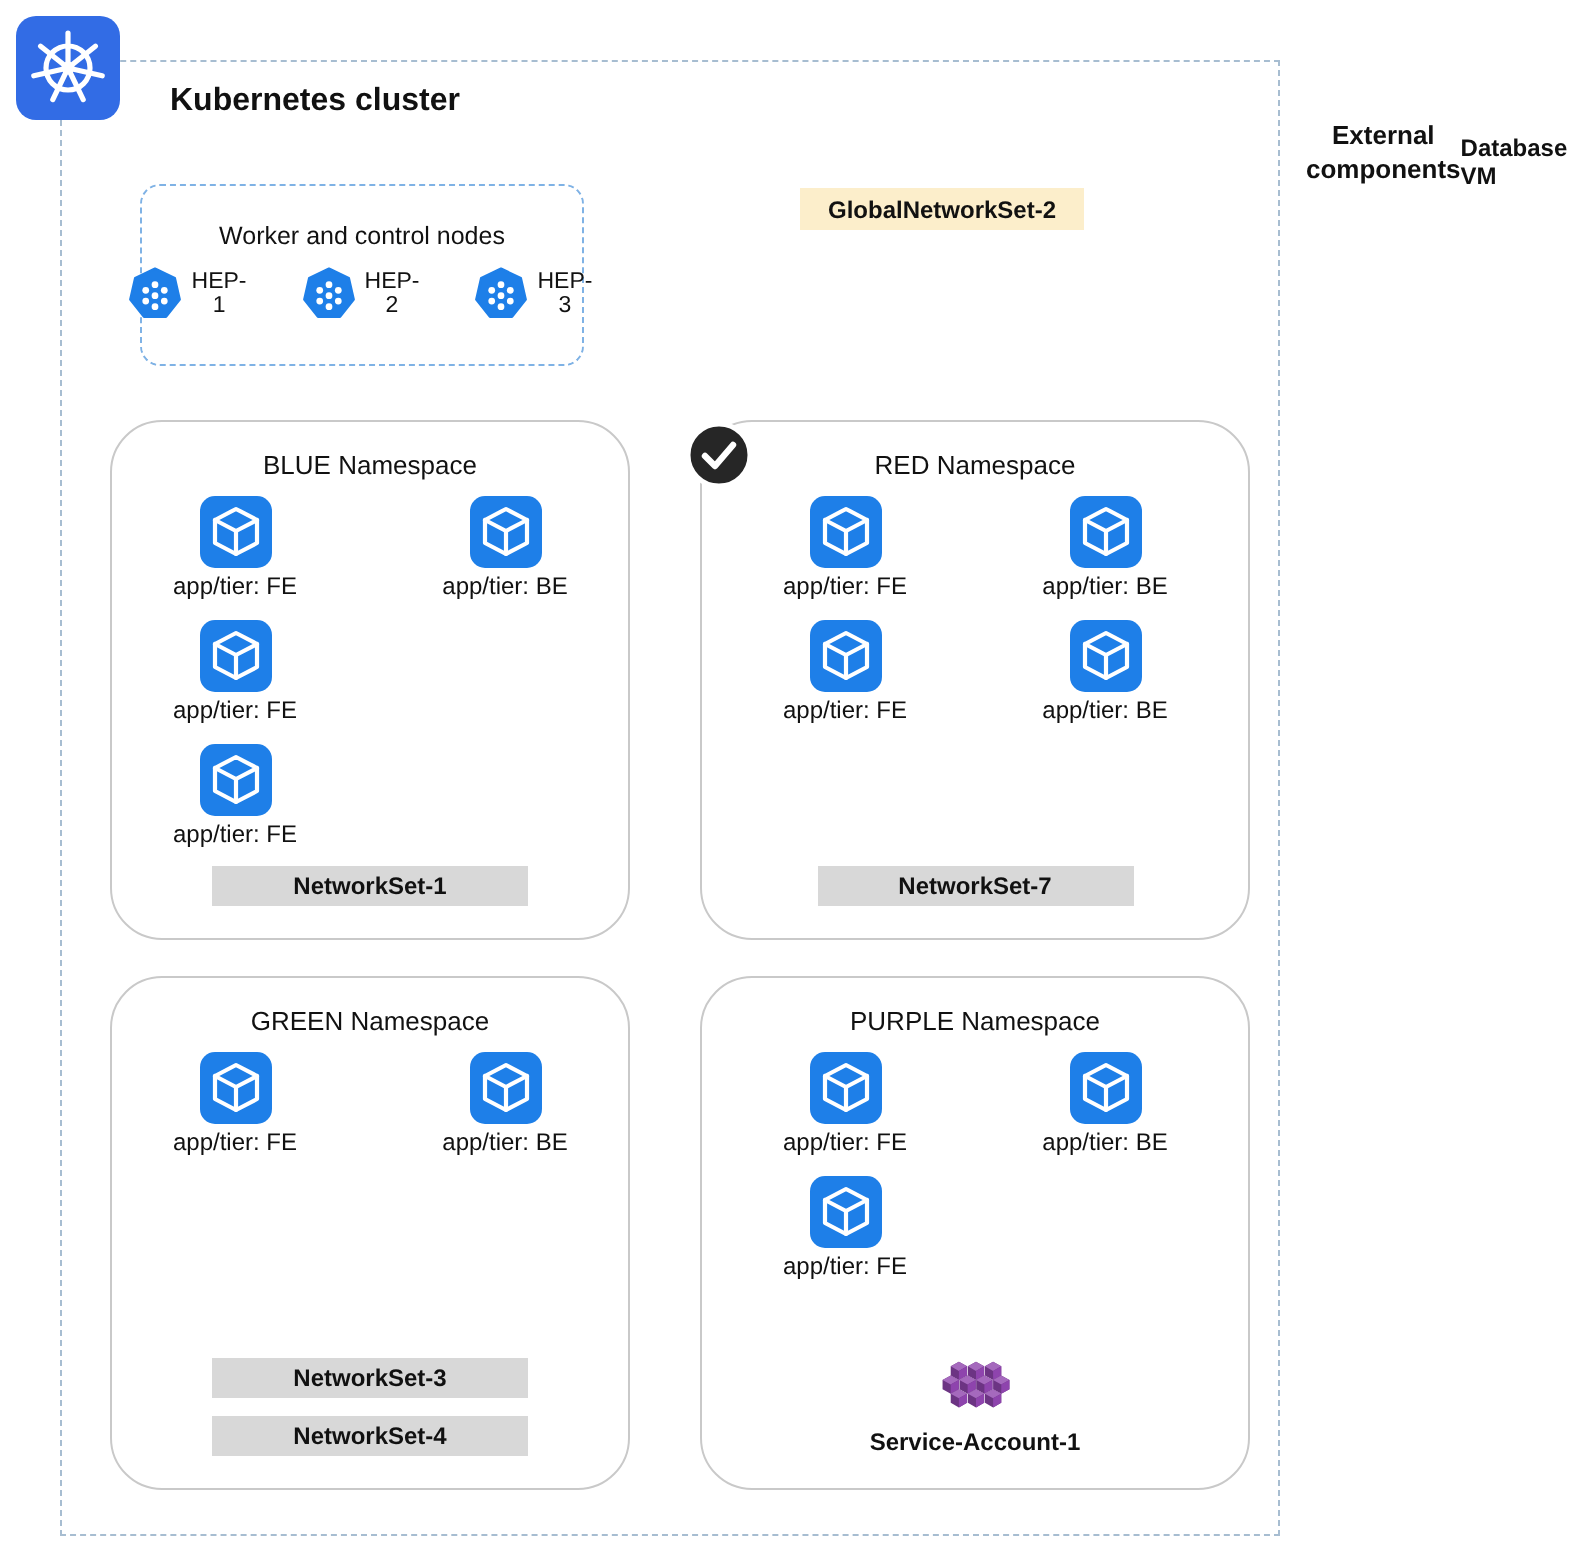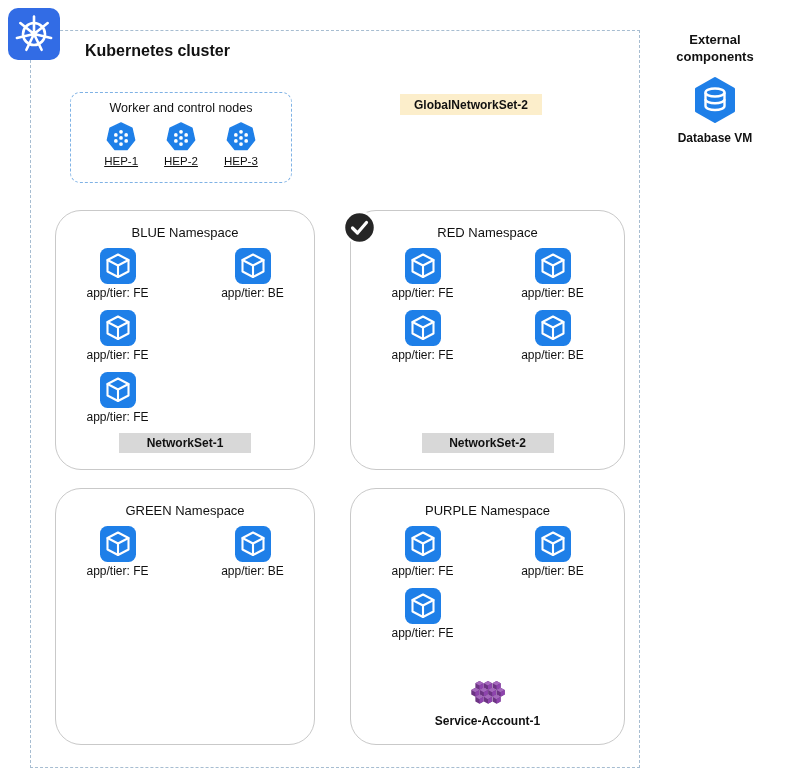--- a/index.html
+++ b/index.html
@@ -8,24 +8,24 @@
   .canvas { position:relative; width:792px; height:772px; background:#fff; overflow:hidden; }
 
   .cluster-box { position:absolute; left:30px; top:30px; width:610px; height:738px;
                  border:1px dashed var(--cluster-border,#A7BDD1); }
   .k8s-logo { position:absolute; left:8px; top:8px; width:52px; height:52px; }
   .k8s-logo svg, .node-icon svg, .pod-icon svg, .ns-check svg, .ext-icon svg, .sa-icon svg { width:100%; height:100%; display:block; }
   .cluster-title { position:absolute; left:85px; top:42px; font-size:16px; font-weight:bold; }
 
   .nodes-box { position:absolute; left:70px; top:92px; width:222px; height:91px;
                border:1.5px dashed var(--nodes-box-border,#7FB2E5); border-radius:10px;
-               text-align:center; padding-top:8px; background:#fff; }
+               text-align:center; padding-top:18px; background:#fff; }
   .nodes-title { font-size:12.5px; }
   .nodes-list { display:flex; justify-content:center; gap:26px; margin-top:7px; }
-  .node { display:flex; flex-direction:column; align-items:center; gap:3px;text-decoration:underline; }
+  .node { display:flex; flex-direction:row; align-items:center; gap:3px; }
   .node-icon { width:30px; height:30px; }
   .node-label { font-size:11.5px; }
 
   .gns-list { position:absolute; left:400px; top:94px; display:flex; flex-direction:column; gap:7px; }
   .gns-chip { width:142px; height:21px; background:var(--gns-bg,#FCEECB); font-size:12px; font-weight:bold;
               display:flex; align-items:center; justify-content:center; }
 
   .ns-area { display:contents; }
   .ns { position:absolute; border:1.5px solid var(--ns-border,#C9C9C9); border-radius:26px; background:#fff; }
   .ns-blue   { left:55px;  top:210px; width:260px; height:260px; }
@@ -37,28 +37,28 @@
 
   .pod-rows { margin-top:8px; display:flex; flex-direction:column; gap:10px; padding:0 14px; }
   .ns-red .pod-rows, .ns-purple .pod-rows { padding:0 24px; }
   .pod-row { display:flex; justify-content:space-between; }
   .pod { width:95px; display:flex; flex-direction:column; align-items:center; gap:2px; }
   .pod-icon { width:36px; height:36px; }
   .pod-label { font-size:12px; white-space:nowrap; }
 
   .ns-bottom { position:absolute; left:0; right:0; bottom:16px;
                display:flex; flex-direction:column; align-items:center; gap:9px; }
-  .nset-chip { width:132px; height:20px; background:var(--networkset-bg,#D8D8D8); font-size:12px; font-weight:bold;
+  .nset-chip { width:158px; height:20px; background:var(--networkset-bg,#D8D8D8); font-size:12px; font-weight:bold;
                display:flex; align-items:center; justify-content:center; }
   .sa { display:flex; flex-direction:column; align-items:center; gap:5px;text-align:right; }
   .sa-icon { width:38px; height:30px; }
   .sa-label { font-size:12px; font-weight:bold; }
 
-  .external { position:absolute; left:653px; top:32px; width:124px;
-              display:flex; flex-direction:column; align-items:center; }
+  .external { position:absolute; left:653px; top:48px; width:124px;
+              display:flex; flex-direction:row; align-items:center; }
   .ext-title { font-size:13px; font-weight:bold; text-align:center; line-height:1.3; width:92px; }
   .ext-icon { width:48px; height:48px; margin-top:10px; }
   .ext-label { font-size:12px; margin-top:7px;font-weight:bold; }
 </style>
 </head>
 <body>
 
 <div class="canvas">
   <div class="cluster-box"></div>
 
@@ -260,21 +260,21 @@
                     <path d="M7.5 12 L18 17.5 L28.5 12"></path>
                     <path d="M18 17.5 L18 29"></path>
                   </g>
                 </svg>
               </span>
               <span class="pod-label">app/tier: BE</span>
             </div>
           </div>
         </div>
         <div class="ns-bottom">
-          <div class="nset-chip">NetworkSet-2</div>
+          <div class="nset-chip">NetworkSet-7</div>
         </div>
       </div><div class="ns ns-green">
         <div class="ns-title">GREEN Namespace</div>
         <div class="pod-rows">
           <div class="pod-row">
             <div class="pod">
               <span class="pod-icon">
                 <svg viewBox="0 0 36 36">
                   <rect width="36" height="36" rx="7.5" fill="#1E7FE8"></rect>
                   <g fill="none" stroke="#fff" stroke-width="2.1" stroke-linejoin="round" stroke-linecap="round">
@@ -295,20 +295,22 @@
                     <path d="M7.5 12 L18 17.5 L28.5 12"></path>
                     <path d="M18 17.5 L18 29"></path>
                   </g>
                 </svg>
               </span>
               <span class="pod-label">app/tier: BE</span>
             </div>
           </div>
         </div>
         <div class="ns-bottom">
+          <div class="nset-chip">NetworkSet-3</div>
+          <div class="nset-chip">NetworkSet-4</div>
         </div>
       </div><div class="ns ns-purple">
         <div class="ns-title">PURPLE Namespace</div>
         <div class="pod-rows">
           <div class="pod-row">
             <div class="pod">
               <span class="pod-icon">
                 <svg viewBox="0 0 36 36">
                   <rect width="36" height="36" rx="7.5" fill="#1E7FE8"></rect>
                   <g fill="none" stroke="#fff" stroke-width="2.1" stroke-linejoin="round" stroke-linecap="round">

